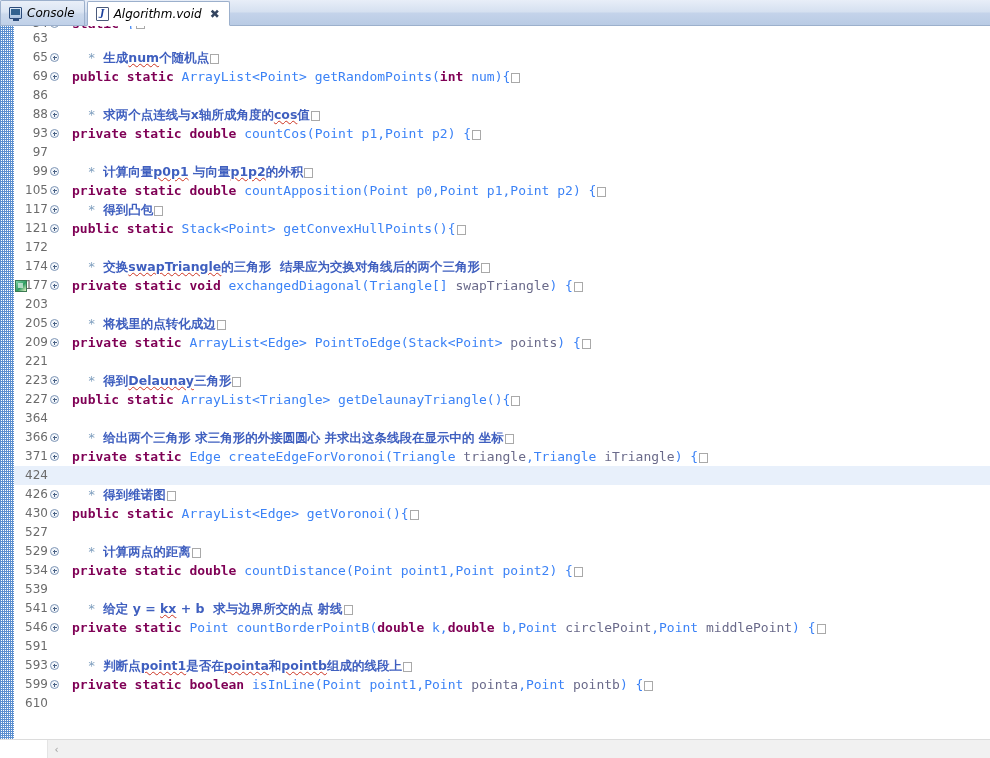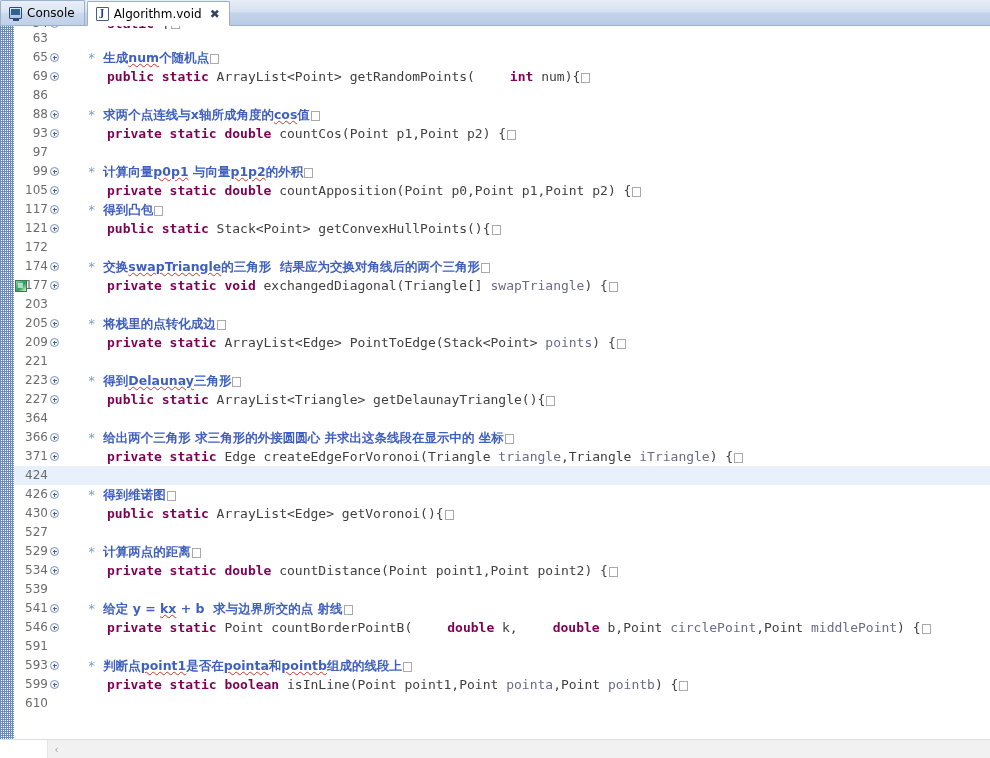--- a/index.html
+++ b/index.html
@@ -13,20 +13,21 @@
   .window{width:990px;height:758px;display:flex;flex-direction:column;position:relative;}
 
   
   .tabbar{
     height:26px;flex:0 0 26px;position:relative;
     background:linear-gradient(to bottom,#e8eef8 0%,#d5e0f0 48%,#c4d3ea 52%,#b9cbe4 100%);
     border-bottom:1px solid #9cb0cc;
     display:flex;align-items:flex-end;
     padding-left:0;
     box-sizing:border-box;
+    font-style:italic;
   }
   .tab{
     height:25px;box-sizing:border-box;
     display:flex;align-items:center;gap:5px;
     padding:0 9px 0 8px;
     font-size:12px;color:#000;
     position:relative;
     cursor:default;
   }
   .tab.inactive{
@@ -139,22 +140,22 @@
     box-sizing:border-box;
   }
   .marker::after{
     content:"";position:absolute;left:2px;top:2px;width:5px;height:5px;
     background:#ffffff;opacity:.6;
   }
 
   .code{flex:1;padding-left:11px;white-space:pre;}
 
   
-  .kw{color:#7f0055;font-weight:bold;margin-left:35px;}
-  .plain{color:#404040;}
+  .kw{color:#7f0055;font-weight:bold;}
+  .plain{color:#3b82f6;}
   .param{color:#6a6a8a;}
   .cm{color:#3f5fbf;font-weight:bold;}
   .cmtag{color:#7f9fbf;}
   .cn{font-family:"DejaVu Sans","Liberation Sans",sans-serif;font-size:12.5px;}
   .sq{
     text-decoration:underline;
     text-decoration-style:wavy;
     text-decoration-color:#cc3322;
     text-decoration-thickness:1px;
   }

